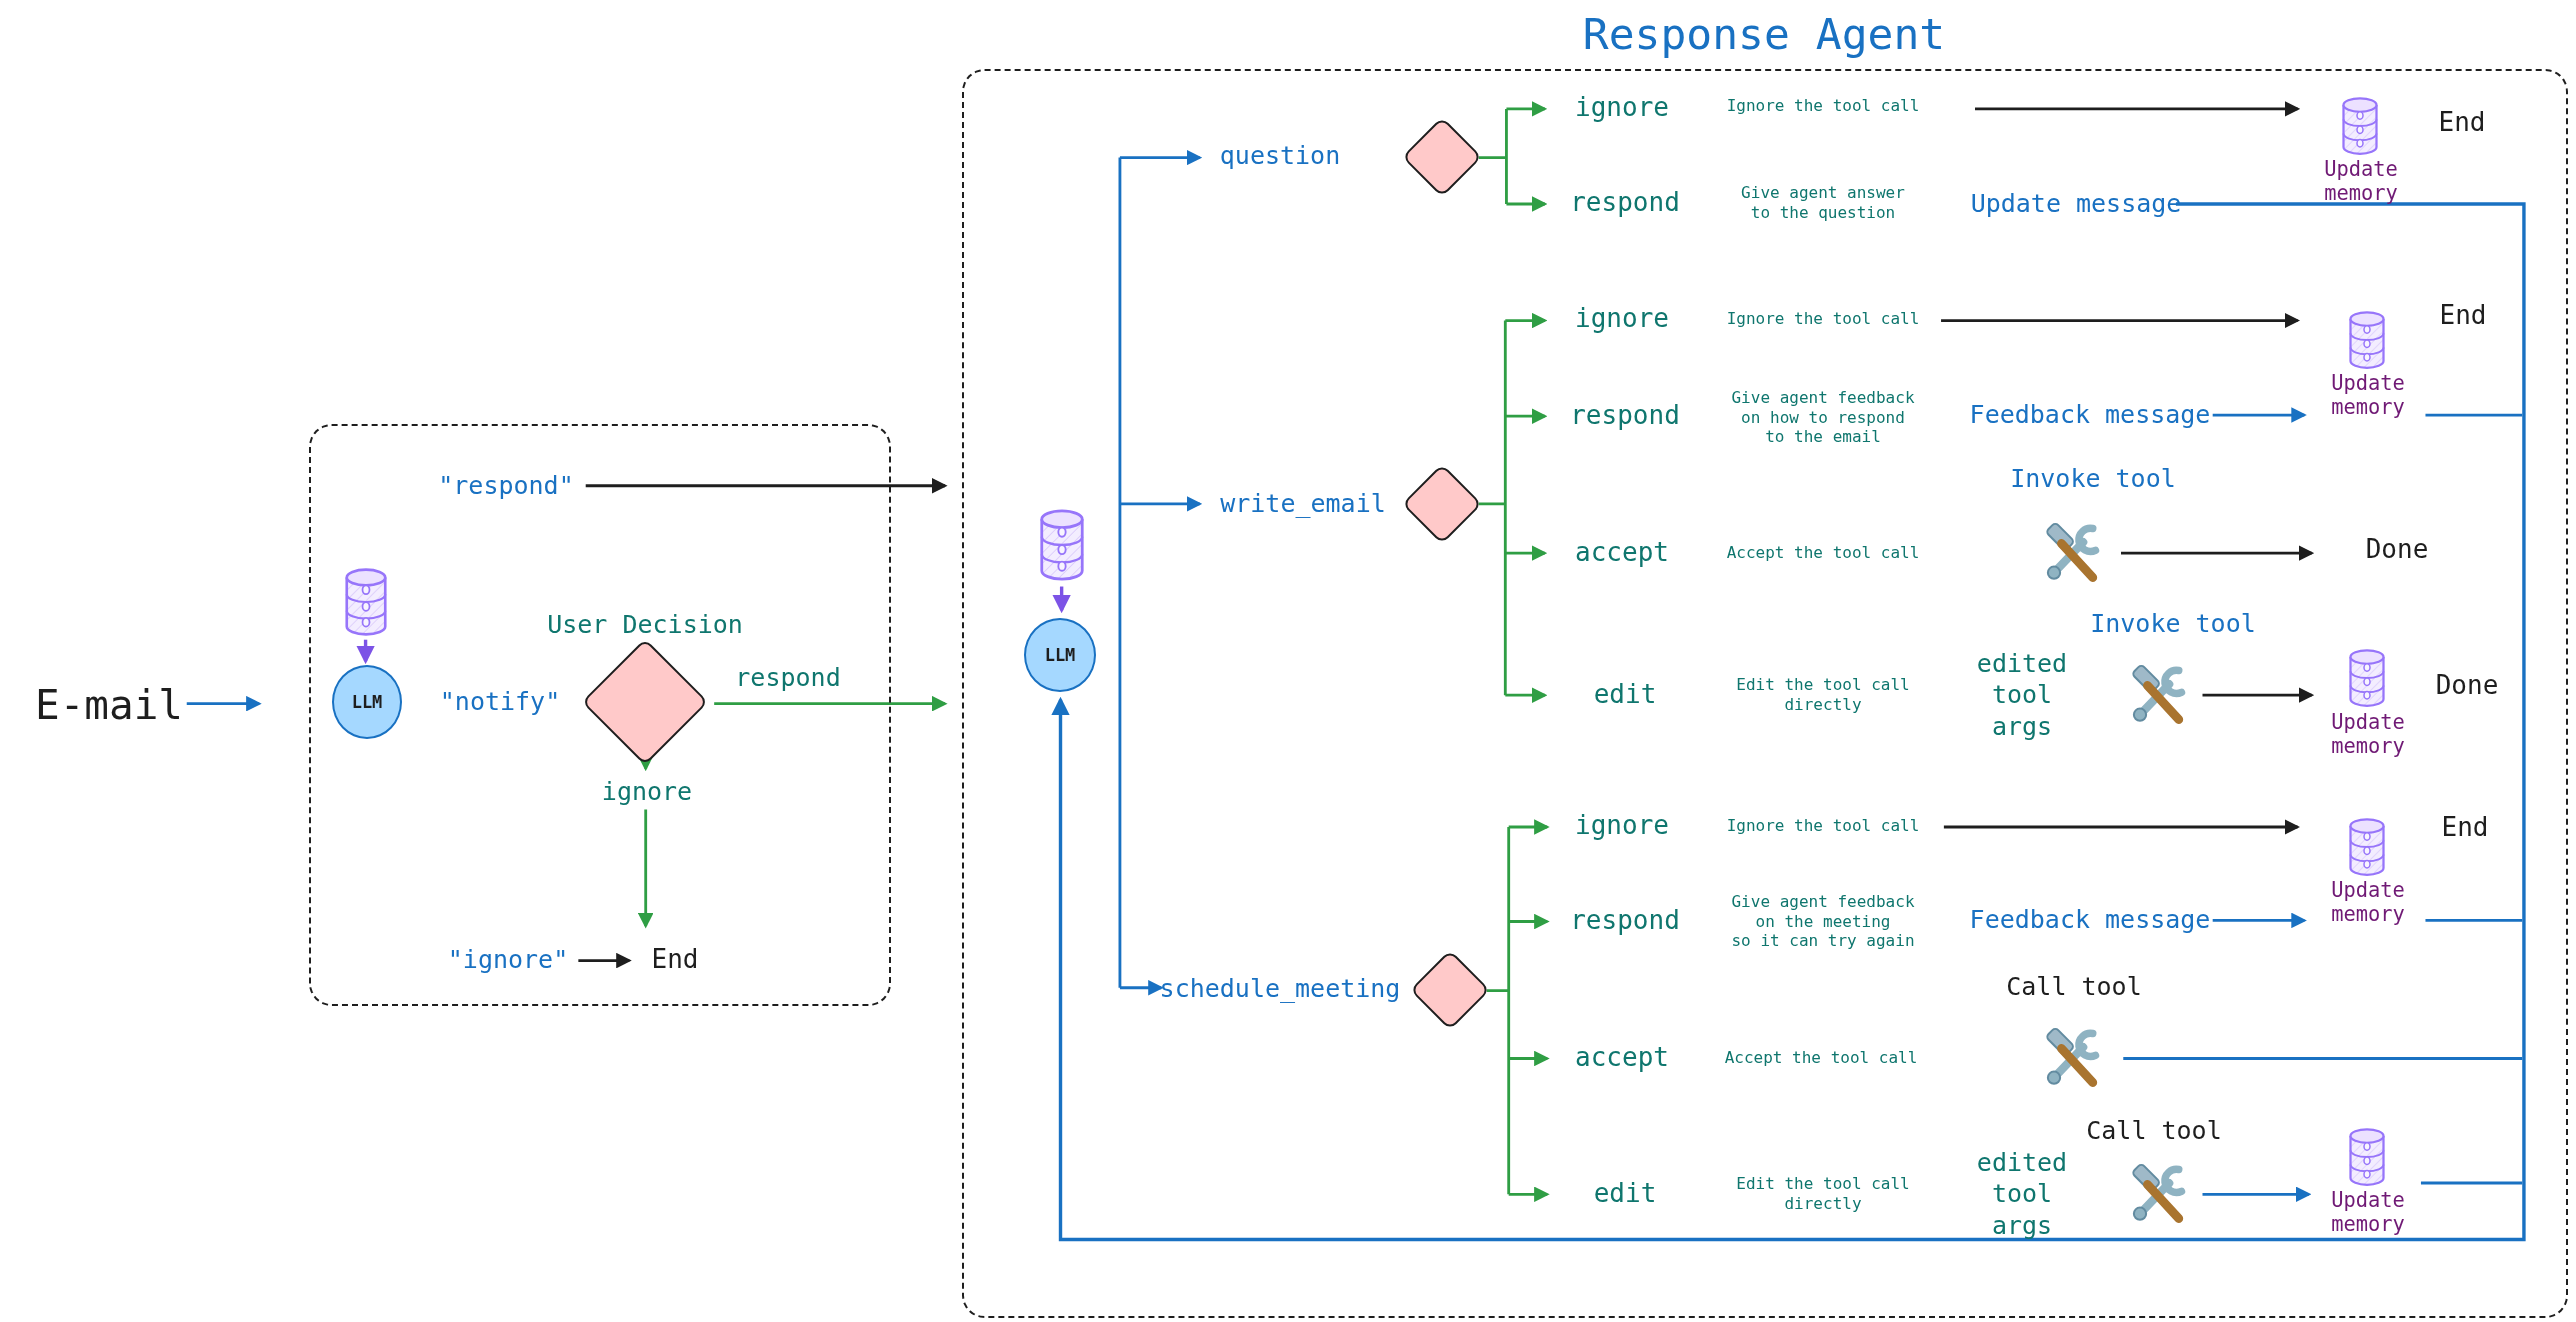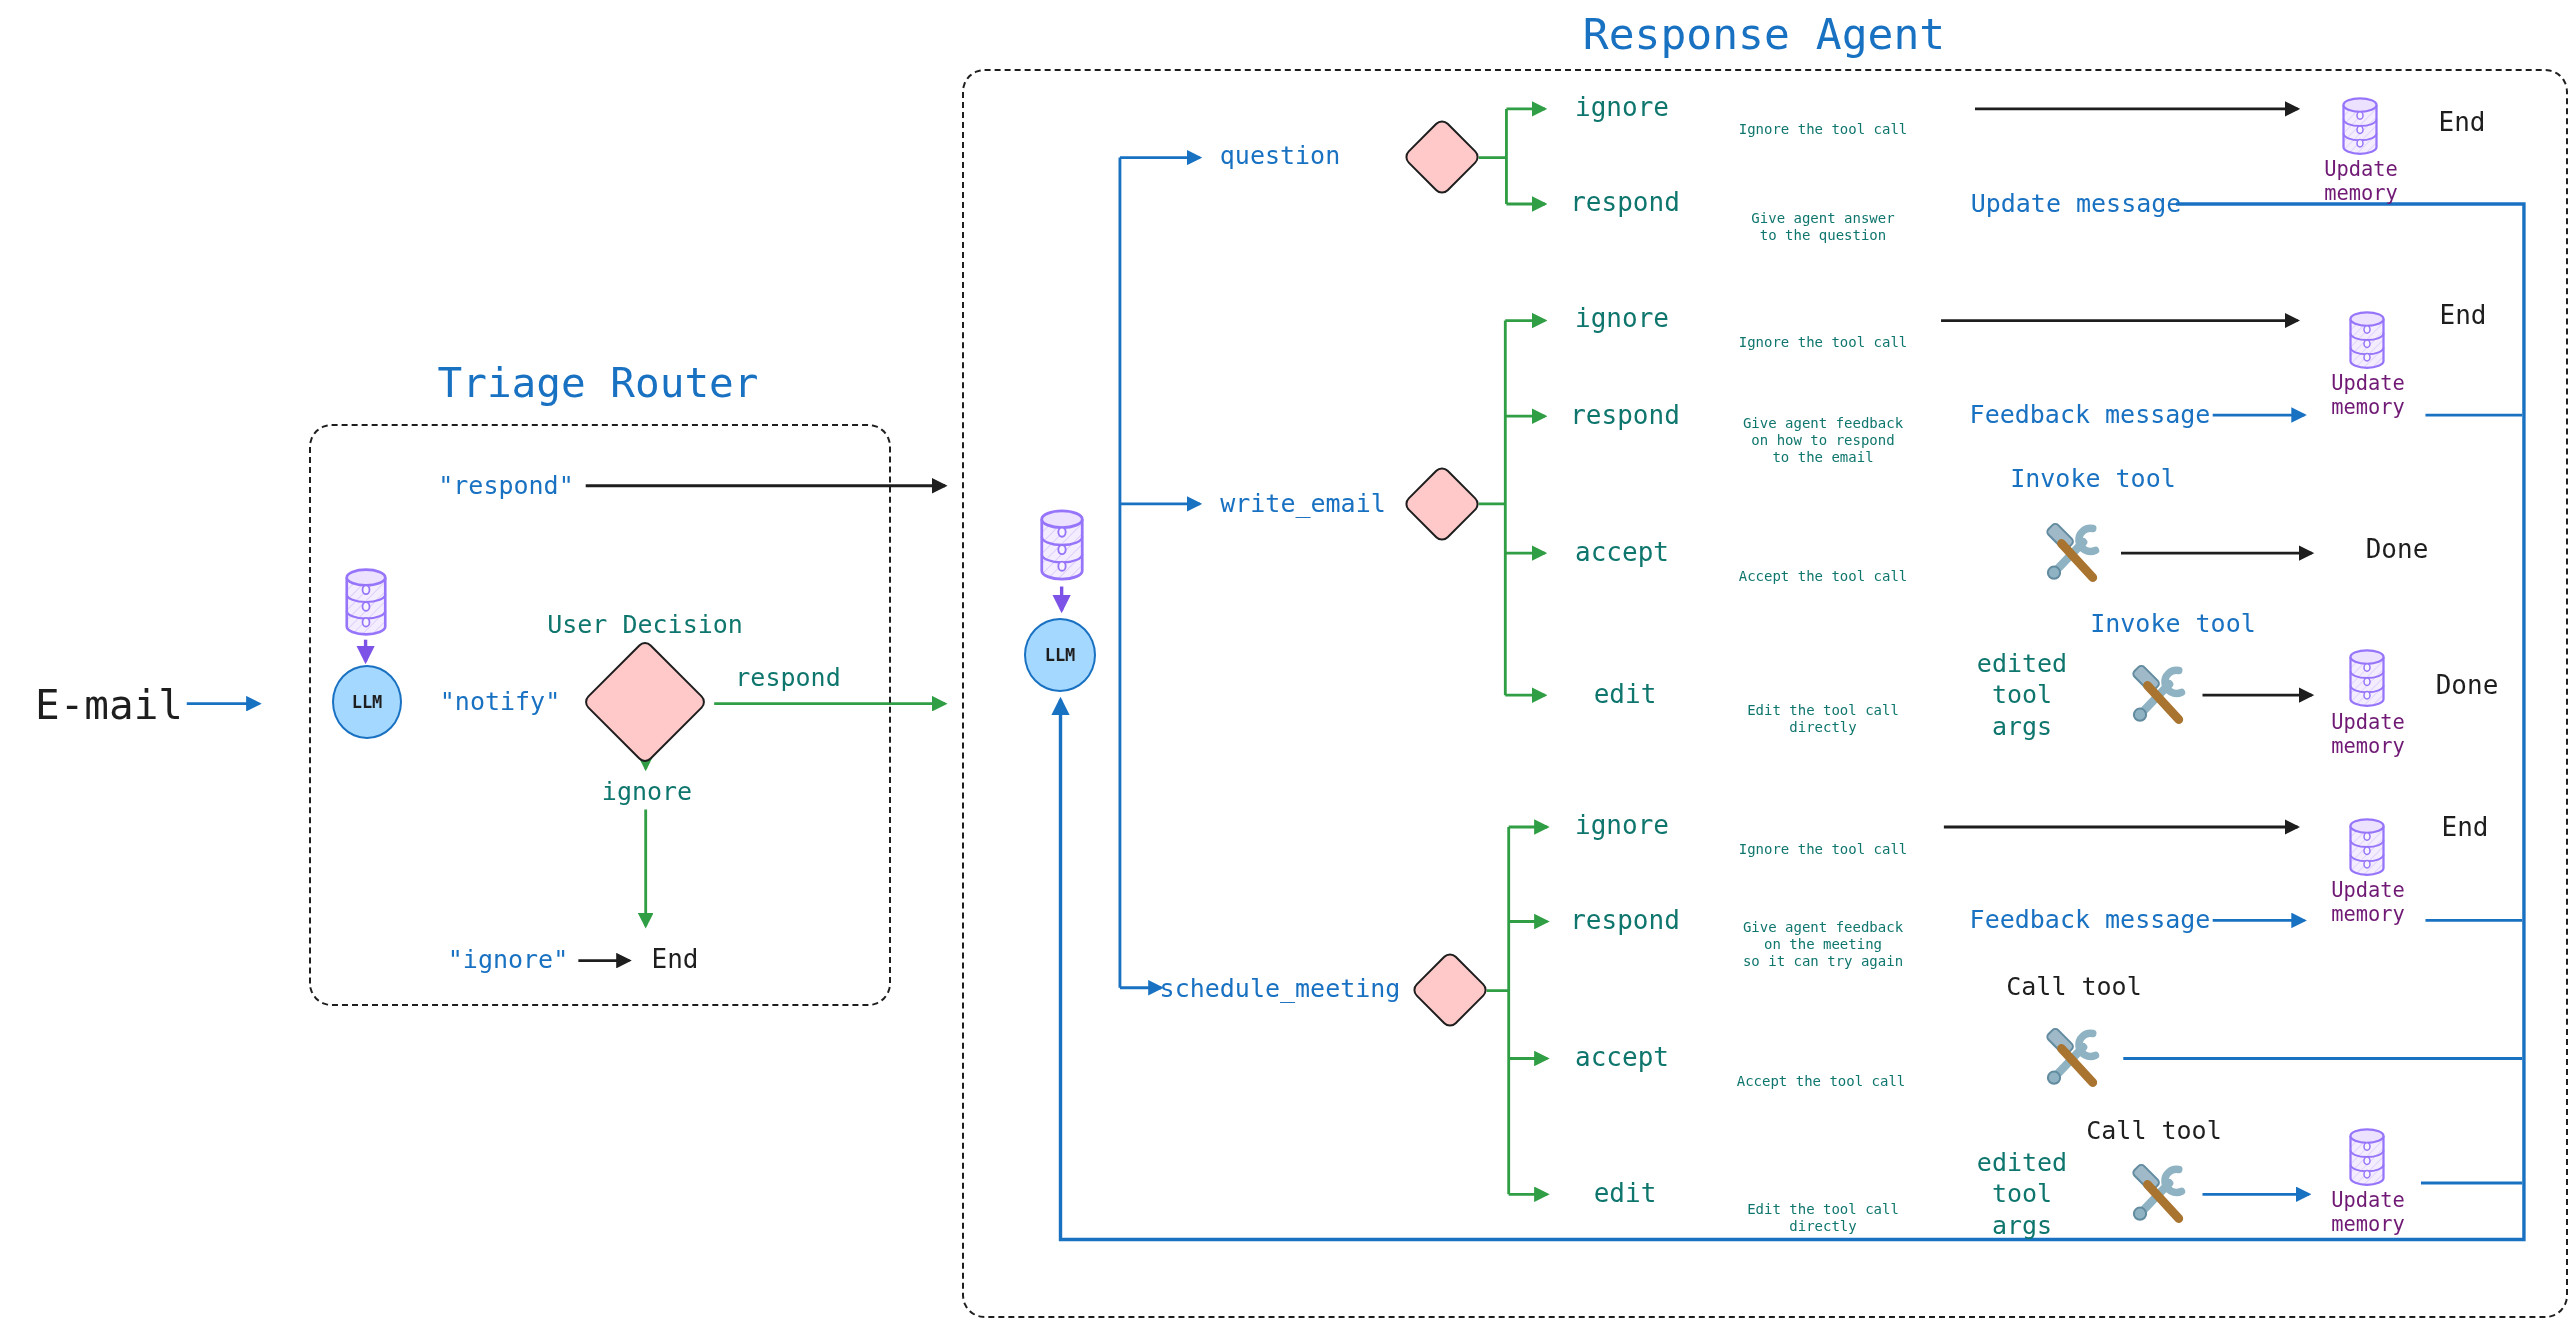--- a/index.html
+++ b/index.html
@@ -7,21 +7,21 @@
           font-family:"DejaVu Sans Mono", monospace;}
   .wires{position:absolute;left:0;top:0;}
   .wk{stroke:#1e1e1e;stroke-width:5;fill:none;}
   .wg{stroke:#2f9e44;stroke-width:5;fill:none;}
   .wb{stroke:#1971c2;stroke-width:5;fill:none;}
   .wb6{stroke:#1971c2;stroke-width:6;fill:none;}
   .wp{stroke:#7c53e6;stroke-width:6;fill:none;}
   .lbl{position:absolute;transform:translate(-50%,-50%);white-space:pre-line;text-align:center;
        font-weight:400;line-height:1.22;}
   .c-blue{color:#1971c2;} .c-green{color:#0f766e;} .c-black{color:#1e1e1e;} .c-purple{color:#701a75;}
-  .s34{font-size:14px;margin-top:24px;} .s36{font-size:20.4px;line-height:1.17;} .s44{font-size:25px;}
+  .s34{font-size:16px;} .s36{font-size:20.4px;line-height:1.17;} .s44{font-size:25px;}
   .s46{font-size:26px;} .s54{font-size:25px;line-height:1.25;} .s72{font-size:41px;} .s76{font-size:43px;}
   .dashed{position:absolute;border:2.3px dashed #1e1e1e;border-radius:22.6px;}
   .diamond{position:absolute;background:#ffc9c9;border:2.3px solid #1e1e1e;border-radius:9px;
            transform:translate(-50%,-50%) rotate(45deg);}
   .llm{position:absolute;transform:translate(-50%,-50%);background:#a5d8ff;border:2.3px solid #1971c2;
        border-radius:50%;display:flex;align-items:center;justify-content:center;
        font-weight:700;font-size:17px;color:#1e1e1e;}
   .icon{position:absolute;transform:translate(-50%,-50%);overflow:visible;}
 </style>
 </head>
@@ -110,21 +110,20 @@
     <path class="wg" d="M2666 1628 H2734" marker-end="url(#mg)"></path>
     <path class="wg" d="M2666 1870 H2734" marker-end="url(#mg)"></path>
     <path class="wg" d="M2666 2110 H2734" marker-end="url(#mg)"></path>
     <path class="wk" d="M3435 1461 H4060" marker-end="url(#mk)"></path>
   </svg>
 
   <div class="dashed" style="left:309px;top:424px;width:578px;height:578px;"></div>
   <div class="dashed" style="left:962px;top:69px;width:1602px;height:1245px;"></div>
 
   <div class="lbl c-black s72" style="left:85px;top:705px;margin-left:24px;">E-mail</div>
-  <div class="lbl c-blue s72" style="left:598px;top:383px;">Triage Router</div>
   <div class="lbl c-blue s76" style="left:1764px;top:34px;">Response Agent</div>
 
   <div class="lbl c-blue s44" style="left:506px;top:486px;">"respond"</div>
   <div class="lbl c-blue s44" style="left:500px;top:702px;">"notify"</div>
   <div class="lbl c-blue s44" style="left:508px;top:960px;">"ignore"</div>
   <div class="lbl c-green s44" style="left:645px;top:625px;">User Decision</div>
   <div class="lbl c-green s44" style="left:788px;top:678px;">respond</div>
   <div class="lbl c-green s44" style="left:647px;top:792px;">ignore</div>
   <div class="lbl c-black s46" style="left:675px;top:960px;">End</div>
 

